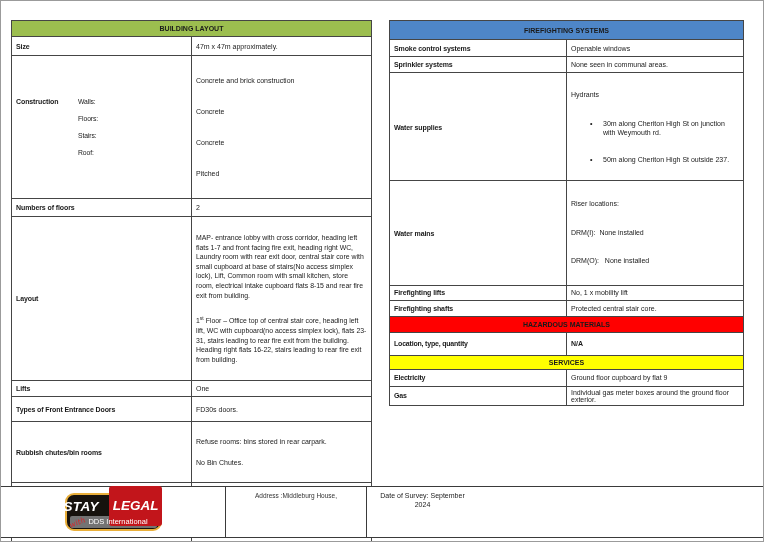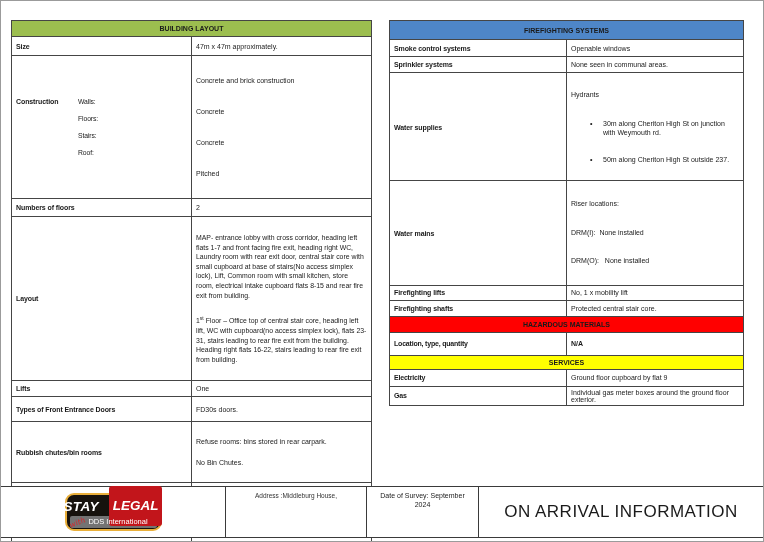--- a/index.html
+++ b/index.html
@@ -216,18 +216,15 @@
         <div class="logo-bottom">DDS International</div>
         <span class="logo-with">with</span>
       </div>
     </div>
     <div class="f-cell f-sep f-address">
       <span>Address :Middleburg House,</span>
     </div>
     <div class="f-cell f-sep f-date">
       <span>Date of Survey: September 2024</span>
     </div>
-    <div class="f-cell f-sep f-title">
-      <span>ON ARRIVAL INFORMATION</span>
-    </div>
   </div>
 
 </div>
 
 </body></html>

